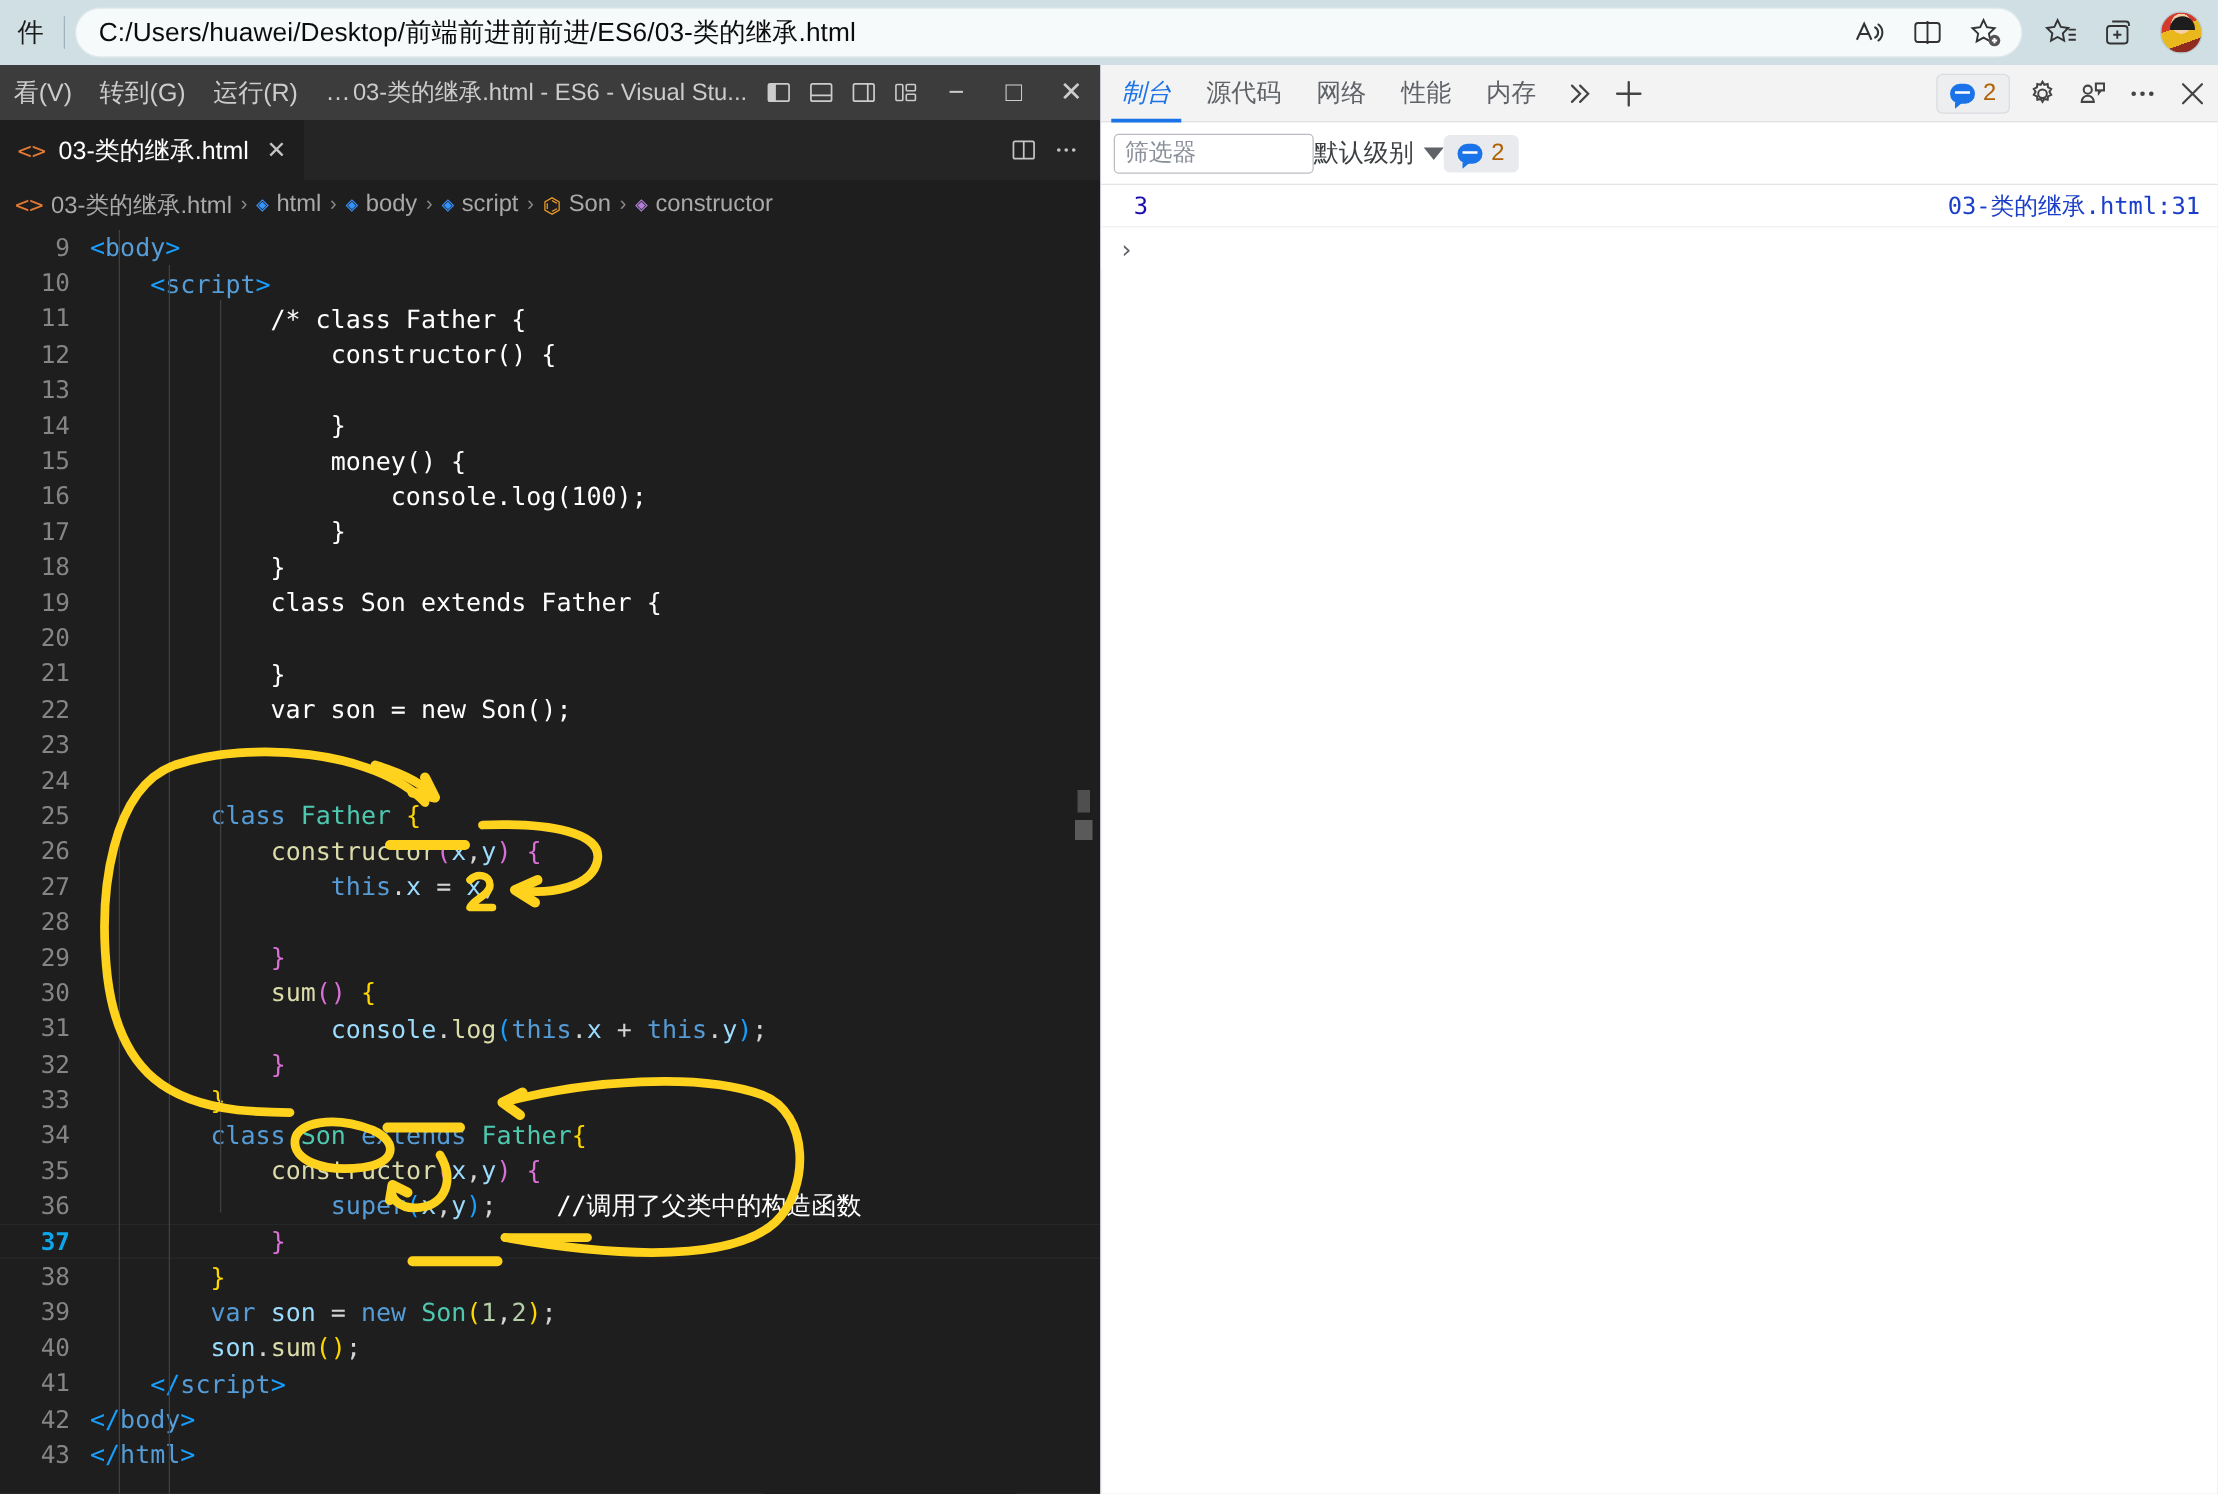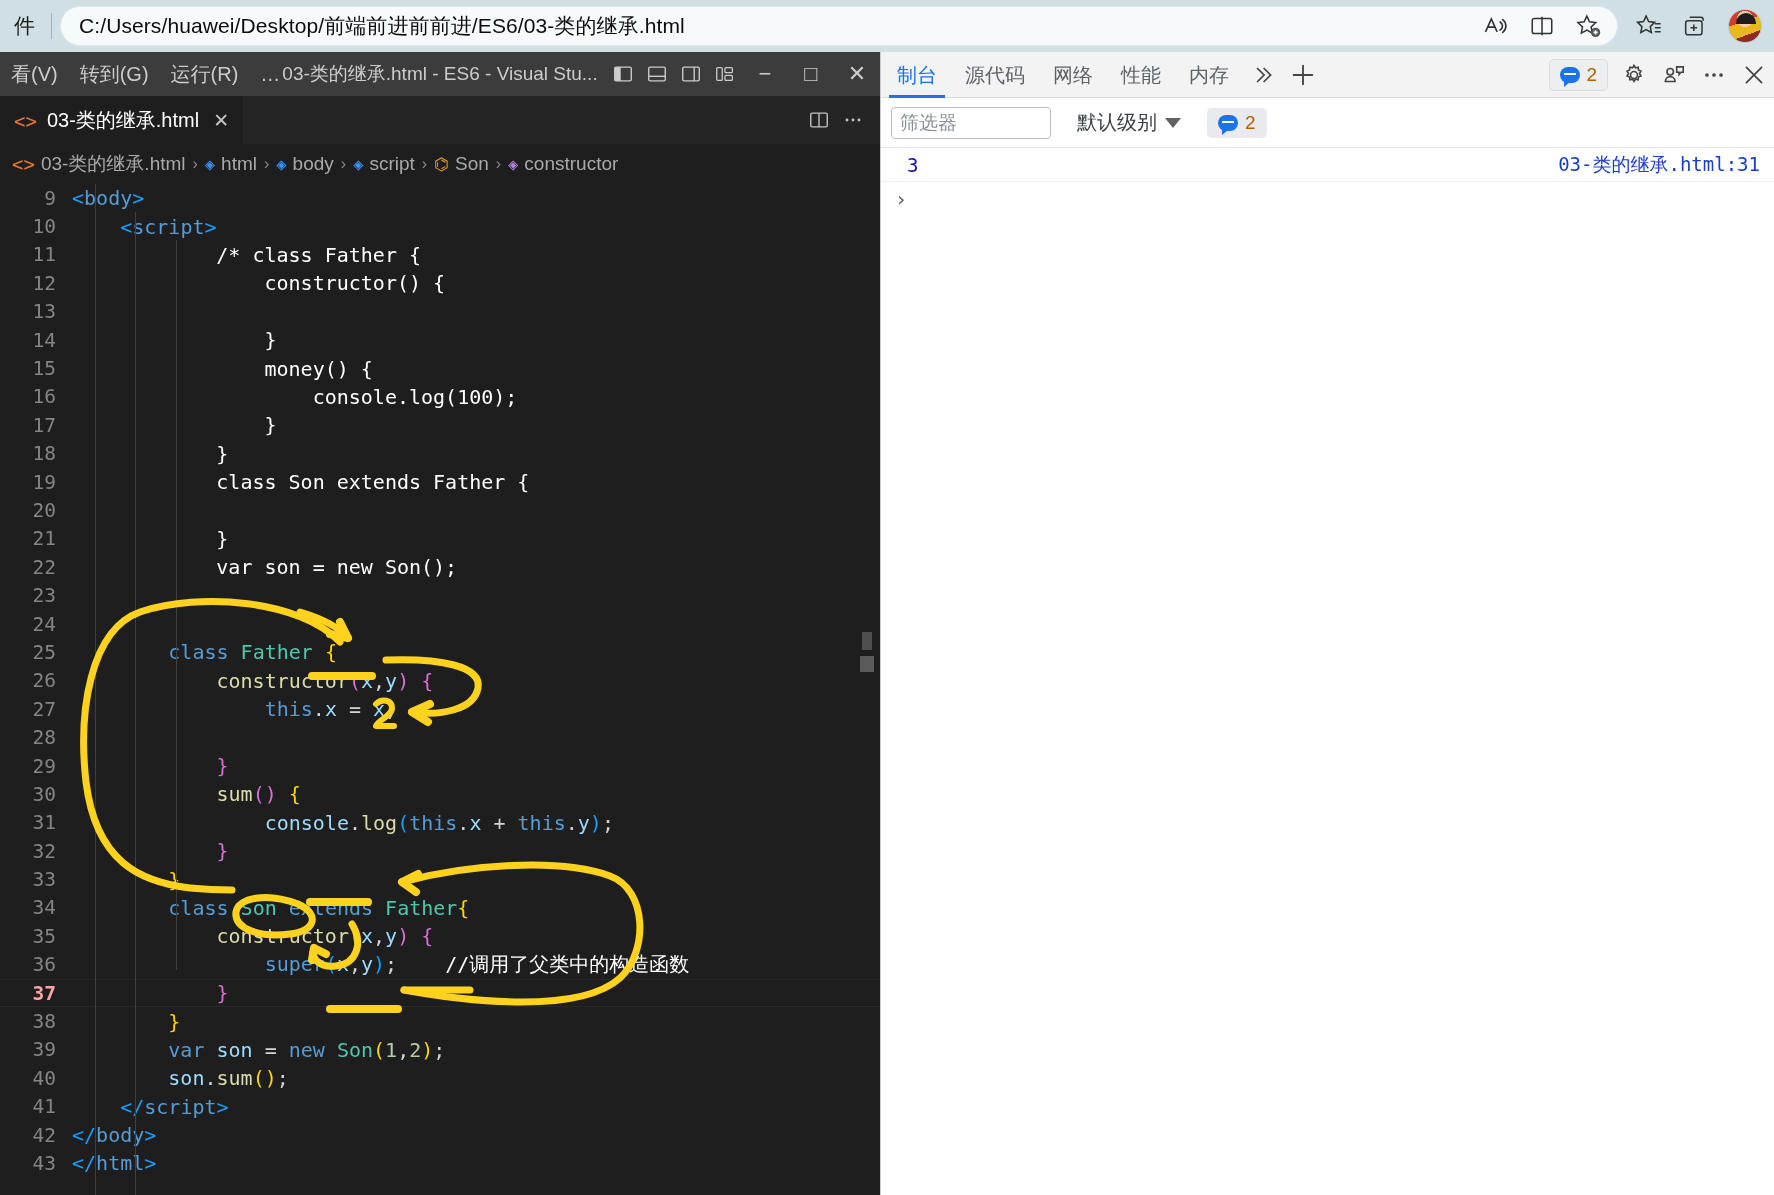--- a/index.html
+++ b/index.html
@@ -42,32 +42,32 @@
     background:#ffffff; border-left:1px solid #c6ccd2;
   }
   #dt-tabbar {
     height:46px; display:flex; align-items:center; background:#f3f3f3;
     border-bottom:1px solid #dcdcdc; padding-left:2px;
   }
   .dt-tab {
     font-size:20px; color:#5f6368; padding:0 14px; height:46px; line-height:46px;
     white-space:nowrap; position:relative;
   }
-  .dt-tab.active { color:#1a73e8; }
+  .dt-tab.active { color:#1a73e8;font-style:italic; }
   .dt-tab.active:after {
     content:""; position:absolute; left:6px; right:6px; bottom:0; height:3px; background:#1a73e8;
   }
   .dt-ic { width:40px; height:46px; display:flex; align-items:center; justify-content:center; color:#5f6368; }
   #dt-issues {
     display:flex; align-items:center; gap:6px; background:#eceef0; border:1px solid #dadce0;
     border-radius:5px; height:32px; padding:0 10px; margin:0 6px;
   }
   .issue-count { font-size:19px; color:#b06000; }
   #dt-filterbar {
-    height:50px; display:flex; align-items:center; gap:26px; padding:0 10px;
+    height:50px; display:flex; align-items:center; gap:0; padding:0 10px;
     border-bottom:1px solid #e4e4e4; background:#fff;
   }
   #filter-input {
     width:160px; height:32px; border:1px solid #b9bdc2; border-radius:4px;
     font-size:19px; color:#5f6368; padding:0 8px; background:#fff; outline:none;
     font-family:"Liberation Sans", sans-serif;
   }
   #filter-input::placeholder { color:#8a9099; }
   #level-select { display:flex; align-items:center; gap:8px; font-size:20px; color:#3c4043; }
   .caret-down { width:0;height:0;border-left:8px solid transparent;border-right:8px solid transparent;border-top:10px solid #5f6368; }
@@ -129,21 +129,21 @@
     background:#1e1e1e; overflow:hidden;
   }
   .code-line {
     height:28.4px; display:flex; align-items:center;
     font-family:"DejaVu Sans Mono", monospace; font-size:20px; white-space:pre;
   }
   .ln {
     width:56px; text-align:right; padding-right:16px; color:#858585; font-size:19.5px;
     flex:0 0 72px;
   }
-  .code-line.current .ln { color:#fca5a5; font-weight:bold; }
+  .code-line.current .ln { color:#0ea5e9; font-weight:bold; }
   .code-line.current { background:#1e1e1e; box-shadow: inset 0 1px 0 #282828, inset 0 -1px 0 #282828; }
   .ctext { flex:1; }
   .t-green  { color:#ffffff;margin-left:48px; }
   .t-blue   { color:#569cd6; }
   .t-lblue  { color:#9cdcfe; }
   .t-cyan   { color:#4ec9b0; }
   .t-yellow { color:#dcdcaa; }
   .t-plain  { color:#d4d4d4; }
   .t-num    { color:#b5cea8; }
   .t-brkt1  { color:#ffd700; }

